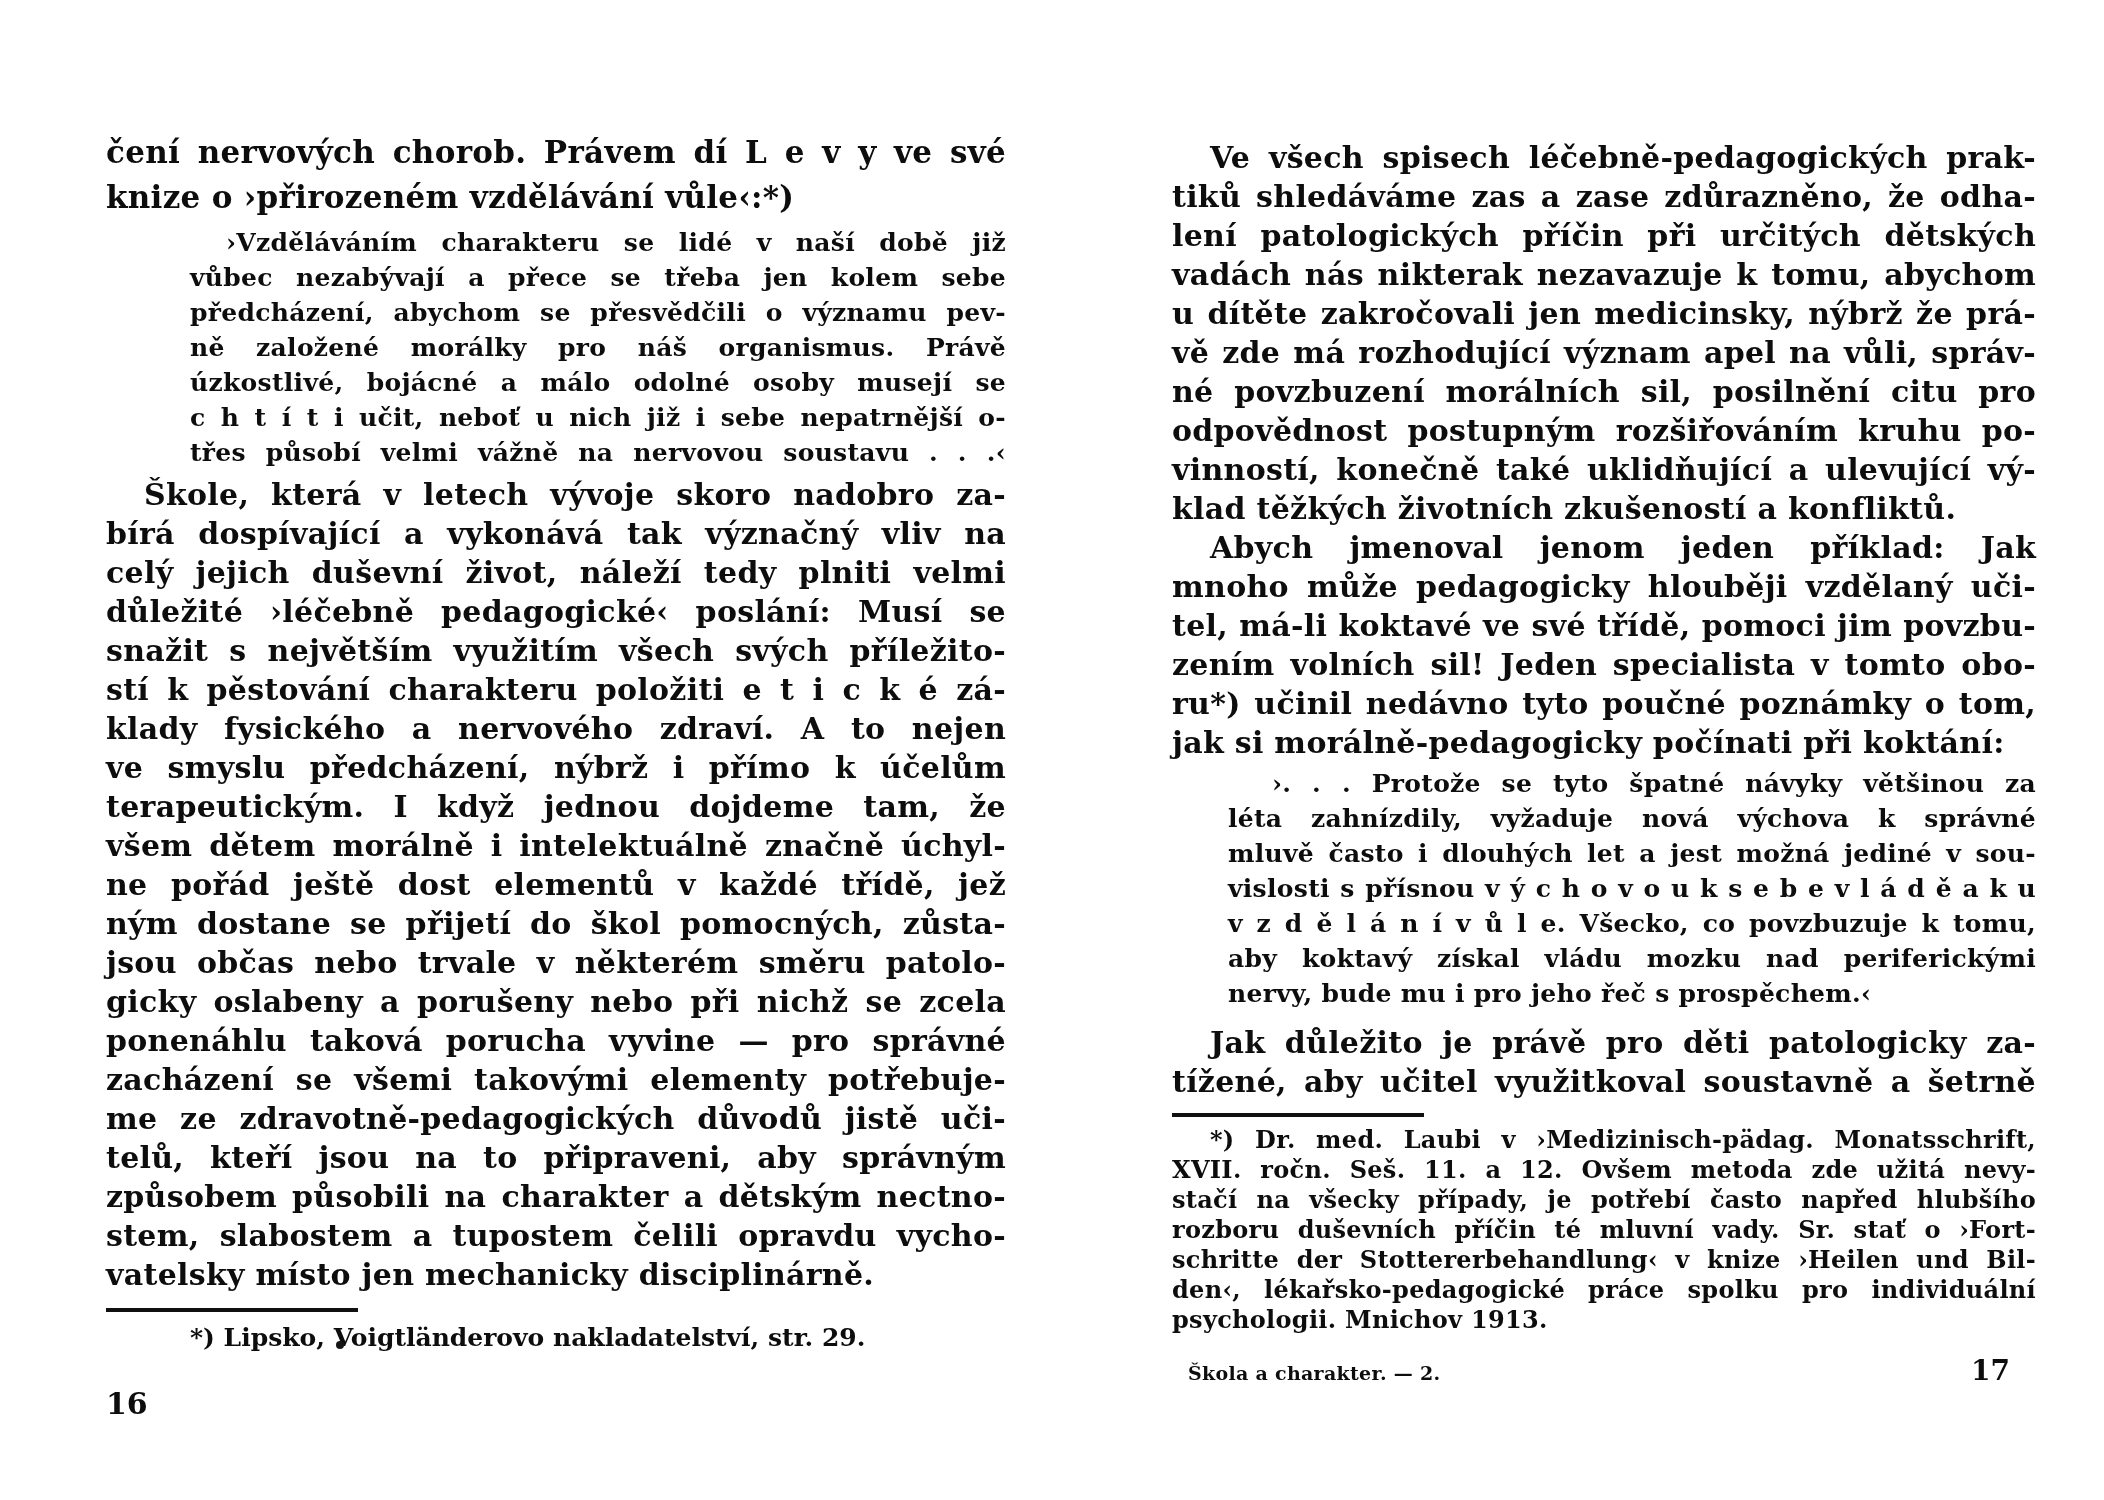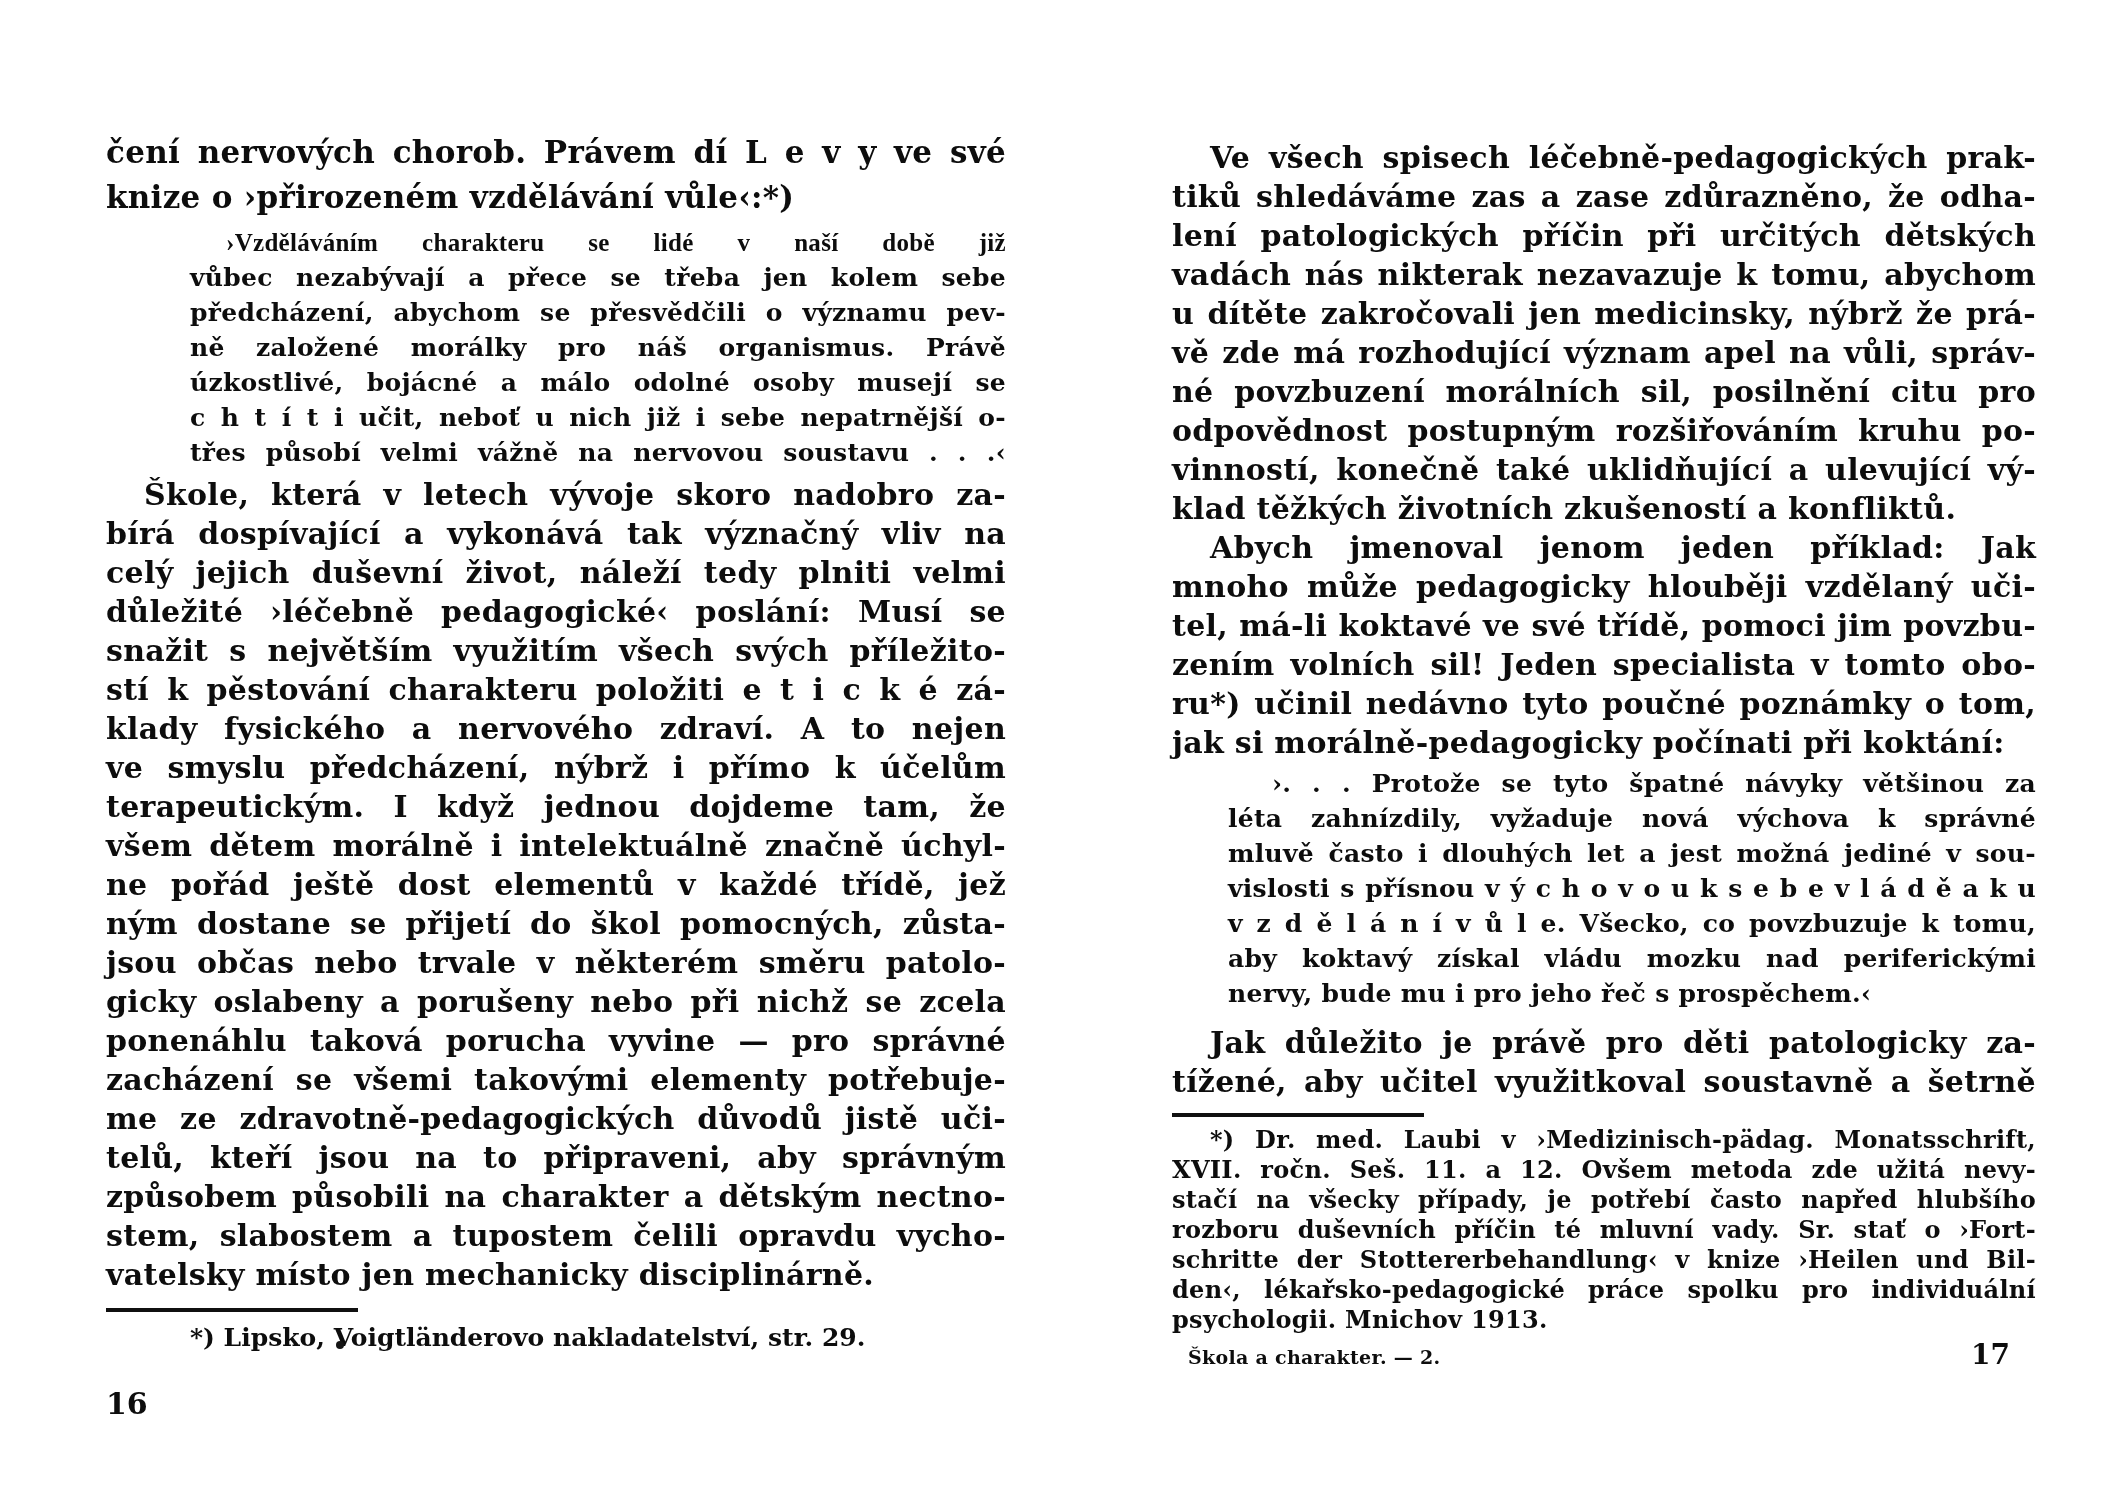--- a/index.html
+++ b/index.html
@@ -22,21 +22,21 @@
   .justify-all .line.last { text-align-last: justify; }
   .indent-first .line:first-child { text-indent: 38px; }
 
   
   .page.left { left: 106px; top: 130px; width: 900px; font-size: 31px; line-height: 44px; }
   .page.left .intro { font-size: 31px; line-height: 45px; }
   .quote-left {
     margin: 5px 0 5px 84px;
     font-size: 25px; line-height: 35px;
   }
-  .quote-left .line:first-child { text-indent: 36px; font-family: Liberation Serif, serif; }
+  .quote-left .line:first-child { text-indent: 36px; }
   .page.left .body { margin-top: 3px; font-size: 30px; line-height: 39px; }
 
   .rule {
     width: 252px; height: 4px; background: #101010;
     margin-top: 14px;
   }
   .footnote-left {
     margin-top: 9px;
     font-size: 25px; line-height: 33px;
     text-indent: 84px;
@@ -52,20 +52,21 @@
   .quote-right .line:first-child { text-indent: 44px; }
   .page.right .rule { margin-top: 12px; }
   .footnote-right {
     margin-top: 8px;
     font-size: 24px; line-height: 30px;
   }
   .footnote-right .line:first-child { text-indent: 38px; }
 
   .bottom-row {
     display: flex; justify-content: space-between; align-items: baseline;
+    margin-top: 16px;
   }
   .running-title { font-size: 19px; padding-left: 16px; letter-spacing: 0.3px; }
   .pagenum-right { font-size: 28px; padding-right: 26px; }
 
   
   .speck {
     position: absolute; left: 336px; top: 1341px;
     width: 8px; height: 8px; border-radius: 50%; background: #151515;
   }
 </style>

